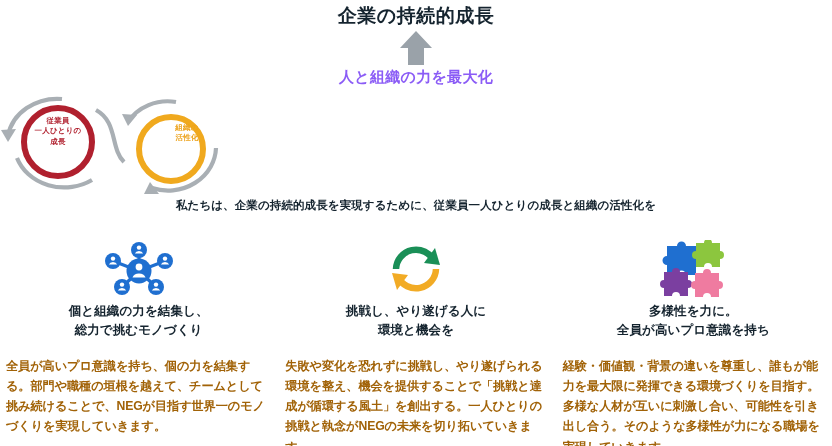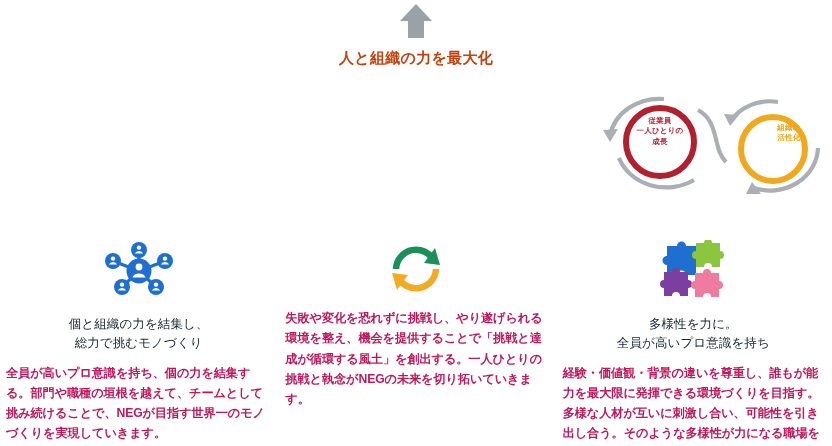--- a/index.html
+++ b/index.html
@@ -41,34 +41,34 @@
   .arrow-up-wrap {
     height: 42px;
     display: flex;
     align-items: center;
     justify-content: center;
   }
   .sub-title {
     font-size: 15px;
     font-weight: bold;
     letter-spacing: 0.3px;
-    color: #c2410c;
+    color: #8b5cf6;
     line-height: 1.1;
-    margin: 8px;
+    margin: 0;
   }
 
   
   .cycle-wrap {
     position: absolute;
     left: 0;
     top: 96px;
     width: 832px;
     height: 100px;
     display: flex;
-    justify-content: flex-end;
+    justify-content: flex-start;
   }
   .cycle-inner {
     position: relative;
     width: 230px;
     height: 100px;
   }
   .cycle-svg {
     position: absolute;
     left: 0;
     top: 0;
@@ -126,49 +126,50 @@
     flex-direction: column;
     align-items: center;
   }
   .col-icon {
     height: 58px;
     display: flex;
     align-items: center;
     justify-content: center;
   }
   .col-heading {
-    margin-top: 17px;
+    margin-top: 4px;
     text-align: center;
     font-size: 12.5px;
-    font-weight: normal;
+    font-weight: bold;
     line-height: 1.5;
     color: #15242f;
     white-space: pre-line;
     letter-spacing: 0.1px;
   }
   .col-body {
-    margin-top: 10px;
+    margin-top: 16px;
     font-size: 12.2px;
     font-weight: bold;
     line-height: 1.66;
-    color: #be185d;
+    color: #a16207;
     text-align: left;
     letter-spacing: -0.1px;
     width: 100%;
   }
   .col-1 .col-body { padding-left: 4px; padding-right: 4px; }
   .col-2 .col-body { padding-left: 8px; padding-right: 4px; }
   .col-3 .col-body { padding-left: 6px; padding-right: 2px; }
 </style>
 </head>
 <body>
 
 <div class="page">
 
   <div class="top-block">
+    <div class="main-title">企業の持続的成長</div>
 
     <div class="arrow-up-wrap">
       <svg width="34" height="36" viewBox="0 0 34 36">
         <polygon points="17,1 33,18 25,18 25,35 9,35 9,18 1,18" fill="#9aa2a9"></polygon>
       </svg>
     </div>
 
     <div class="sub-title">人と組織の力を最大化</div>
   </div>
 
@@ -200,20 +201,21 @@
 
       <div class="circle-label red">従業員
 一人ひとりの
 成長</div>
       <div class="circle-label yellow">組織の
 活性化</div>
     </div>
   </div>
 
   <div class="lead">
+    <span>私たちは、企業の持続的成長を実現するために、従業員一人ひとりの成長と組織の活性化を</span>
   </div>
 
   <div class="columns">
 
     <div class="col col-1">
       <div class="col-icon">
         <svg width="78" height="56" viewBox="0 0 78 56">
           <g stroke="#1f6fd0" stroke-width="3.2">
             <line x1="39" y1="30" x2="39" y2="9"></line>
             <line x1="39" y1="30" x2="13" y2="20"></line>
@@ -256,20 +258,22 @@
       <div class="col-icon">
         <svg width="56" height="52" viewBox="0 0 56 52">
 
           <path d="M8,26 A20,20 0 0 1 46,18" fill="none" stroke="#1a8f57" stroke-width="6.5" stroke-linecap="butt"></path>
           <polygon points="47,5 52,22 36,20" fill="#1a8f57"></polygon>
 
           <path d="M48,26 A20,20 0 0 1 10,34" fill="none" stroke="#f2ab25" stroke-width="6.5" stroke-linecap="butt"></path>
           <polygon points="9,47 4,30 20,32" fill="#f2ab25"></polygon>
         </svg>
       </div>
+      <div class="col-heading">挑戦し、やり遂げる人に
+環境と機会を</div>
       <div class="col-body">失敗や変化を恐れずに挑戦し、やり遂げられる環境を整え、機会を提供することで「挑戦と達成が循環する風土」を創出する。一人ひとりの挑戦と執念がNEGの未来を切り拓いていきます。</div>
     </div>
 
     <div class="col col-3">
       <div class="col-icon">
         <svg width="76" height="58" viewBox="0 0 76 58">
 
           <path d="M12,6 h10 a4.5,4.5 0 0 1 9,0 h10 v10 a4.5,4.5 0 0 1 0,9 v10 h-10
                    a4.5,4.5 0 0 0 -9,0 h-10 v-10 a4.5,4.5 0 0 1 0,-9 z" fill="#1f6fd0"></path>
 

